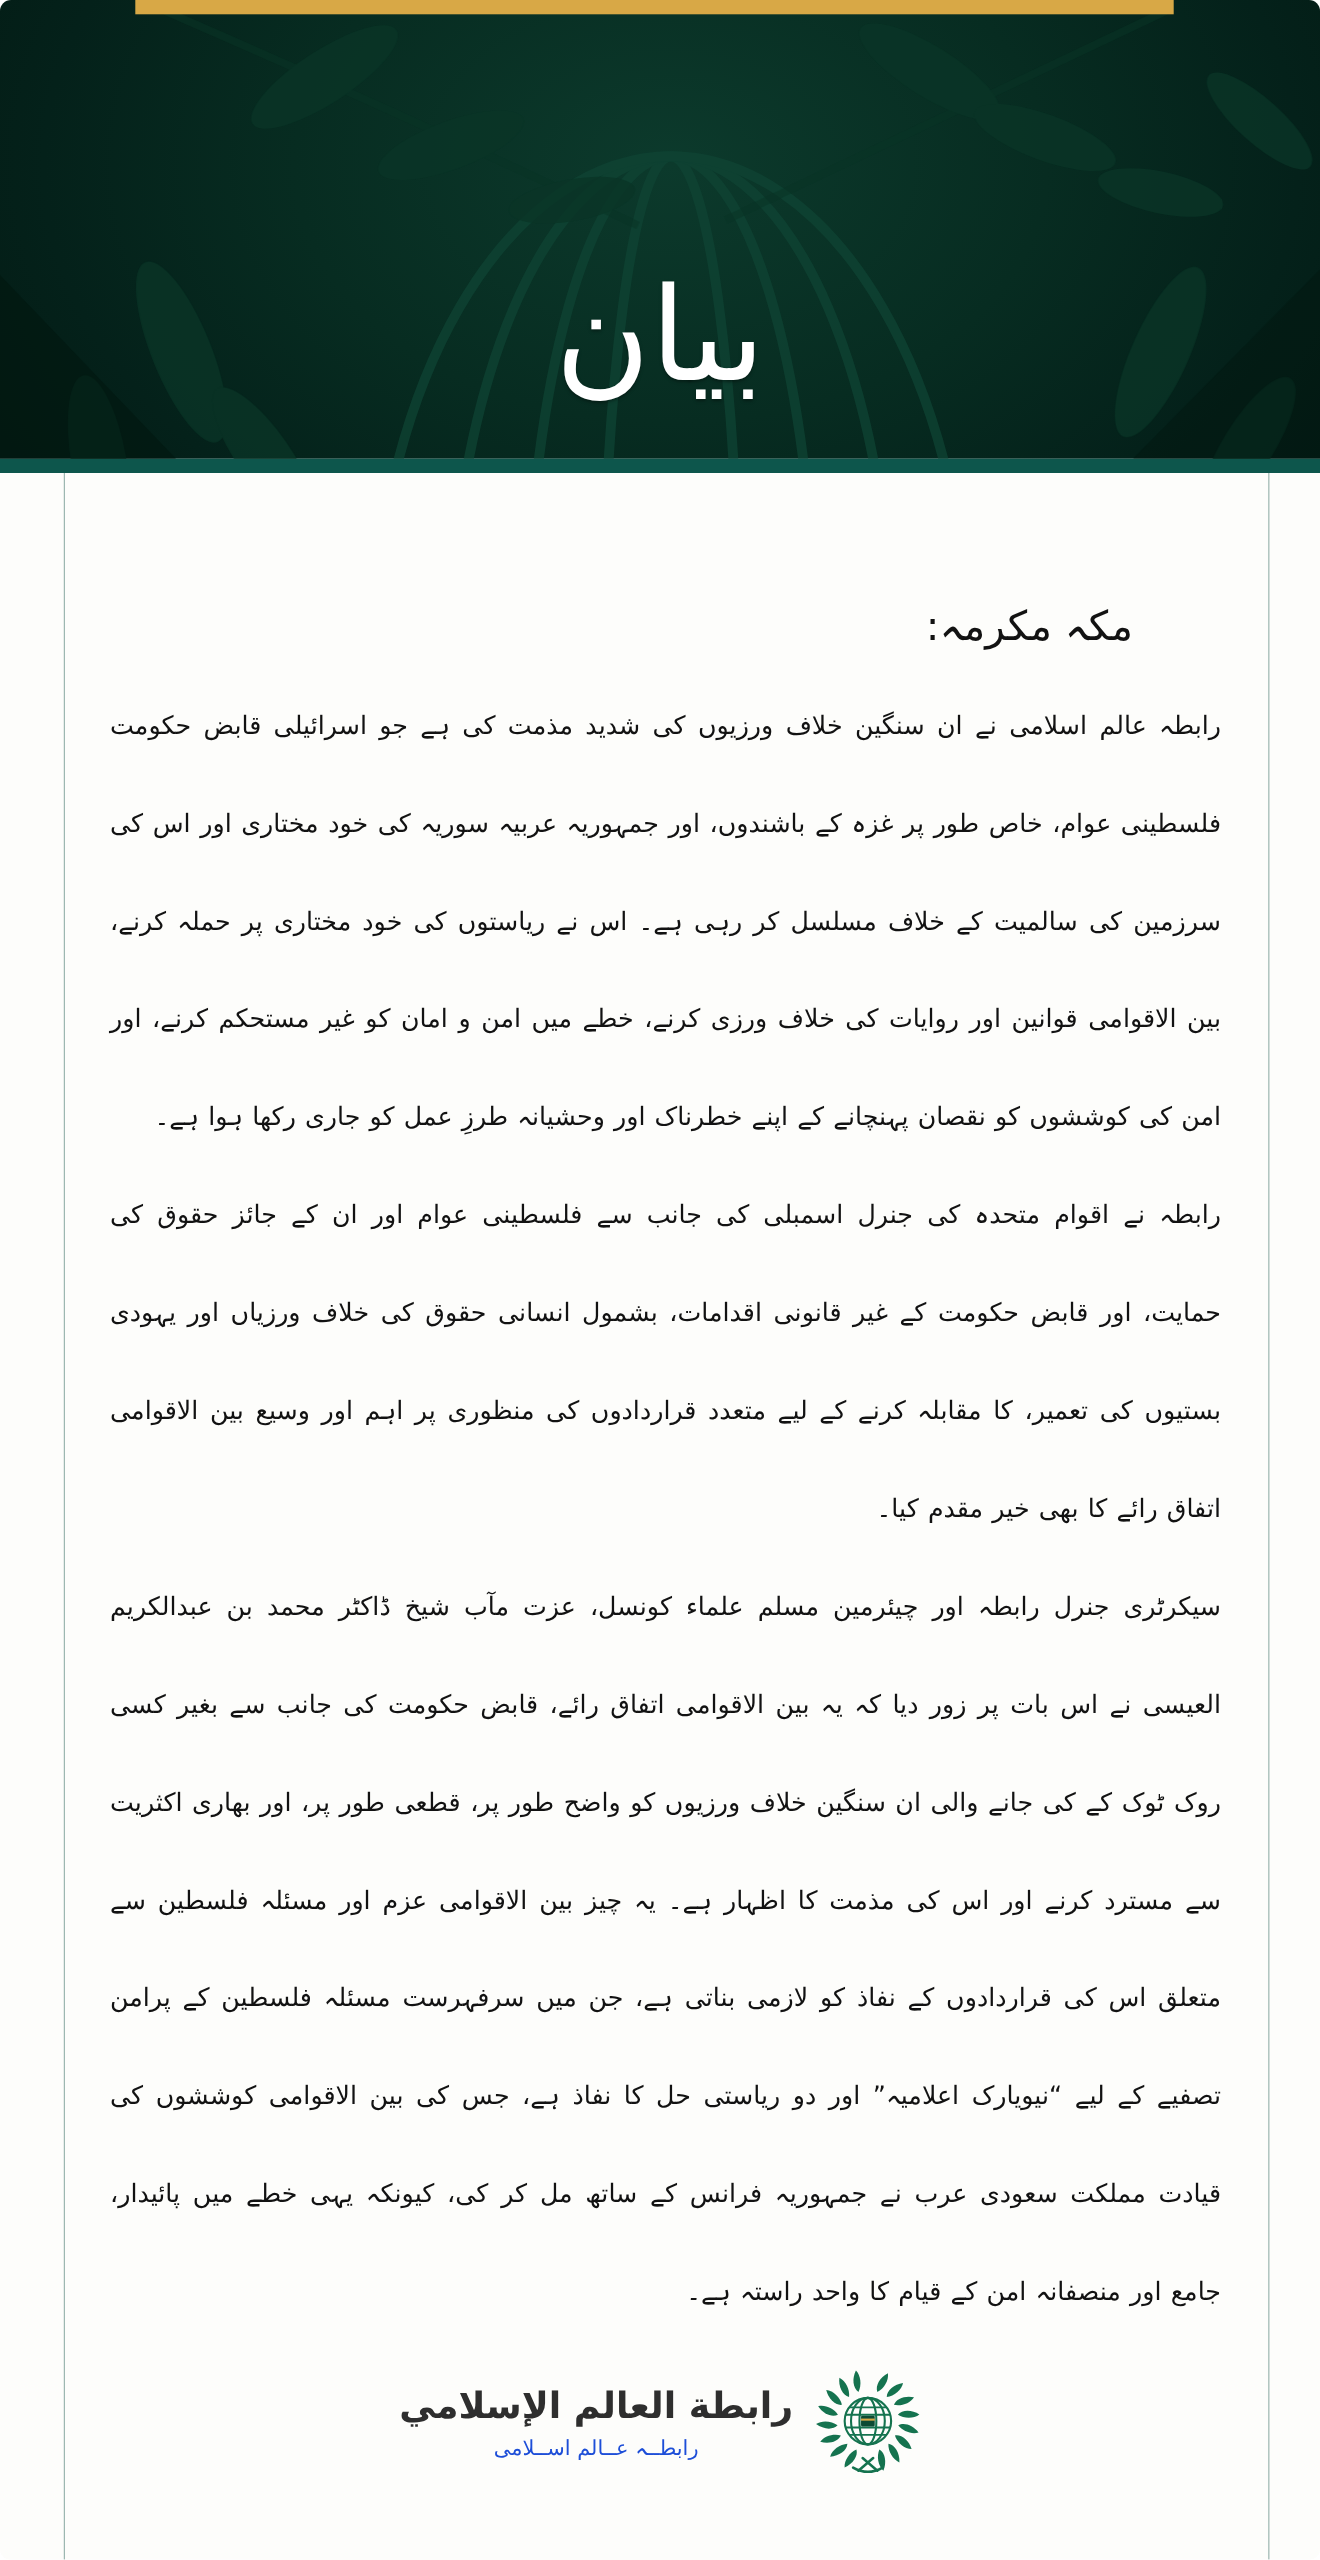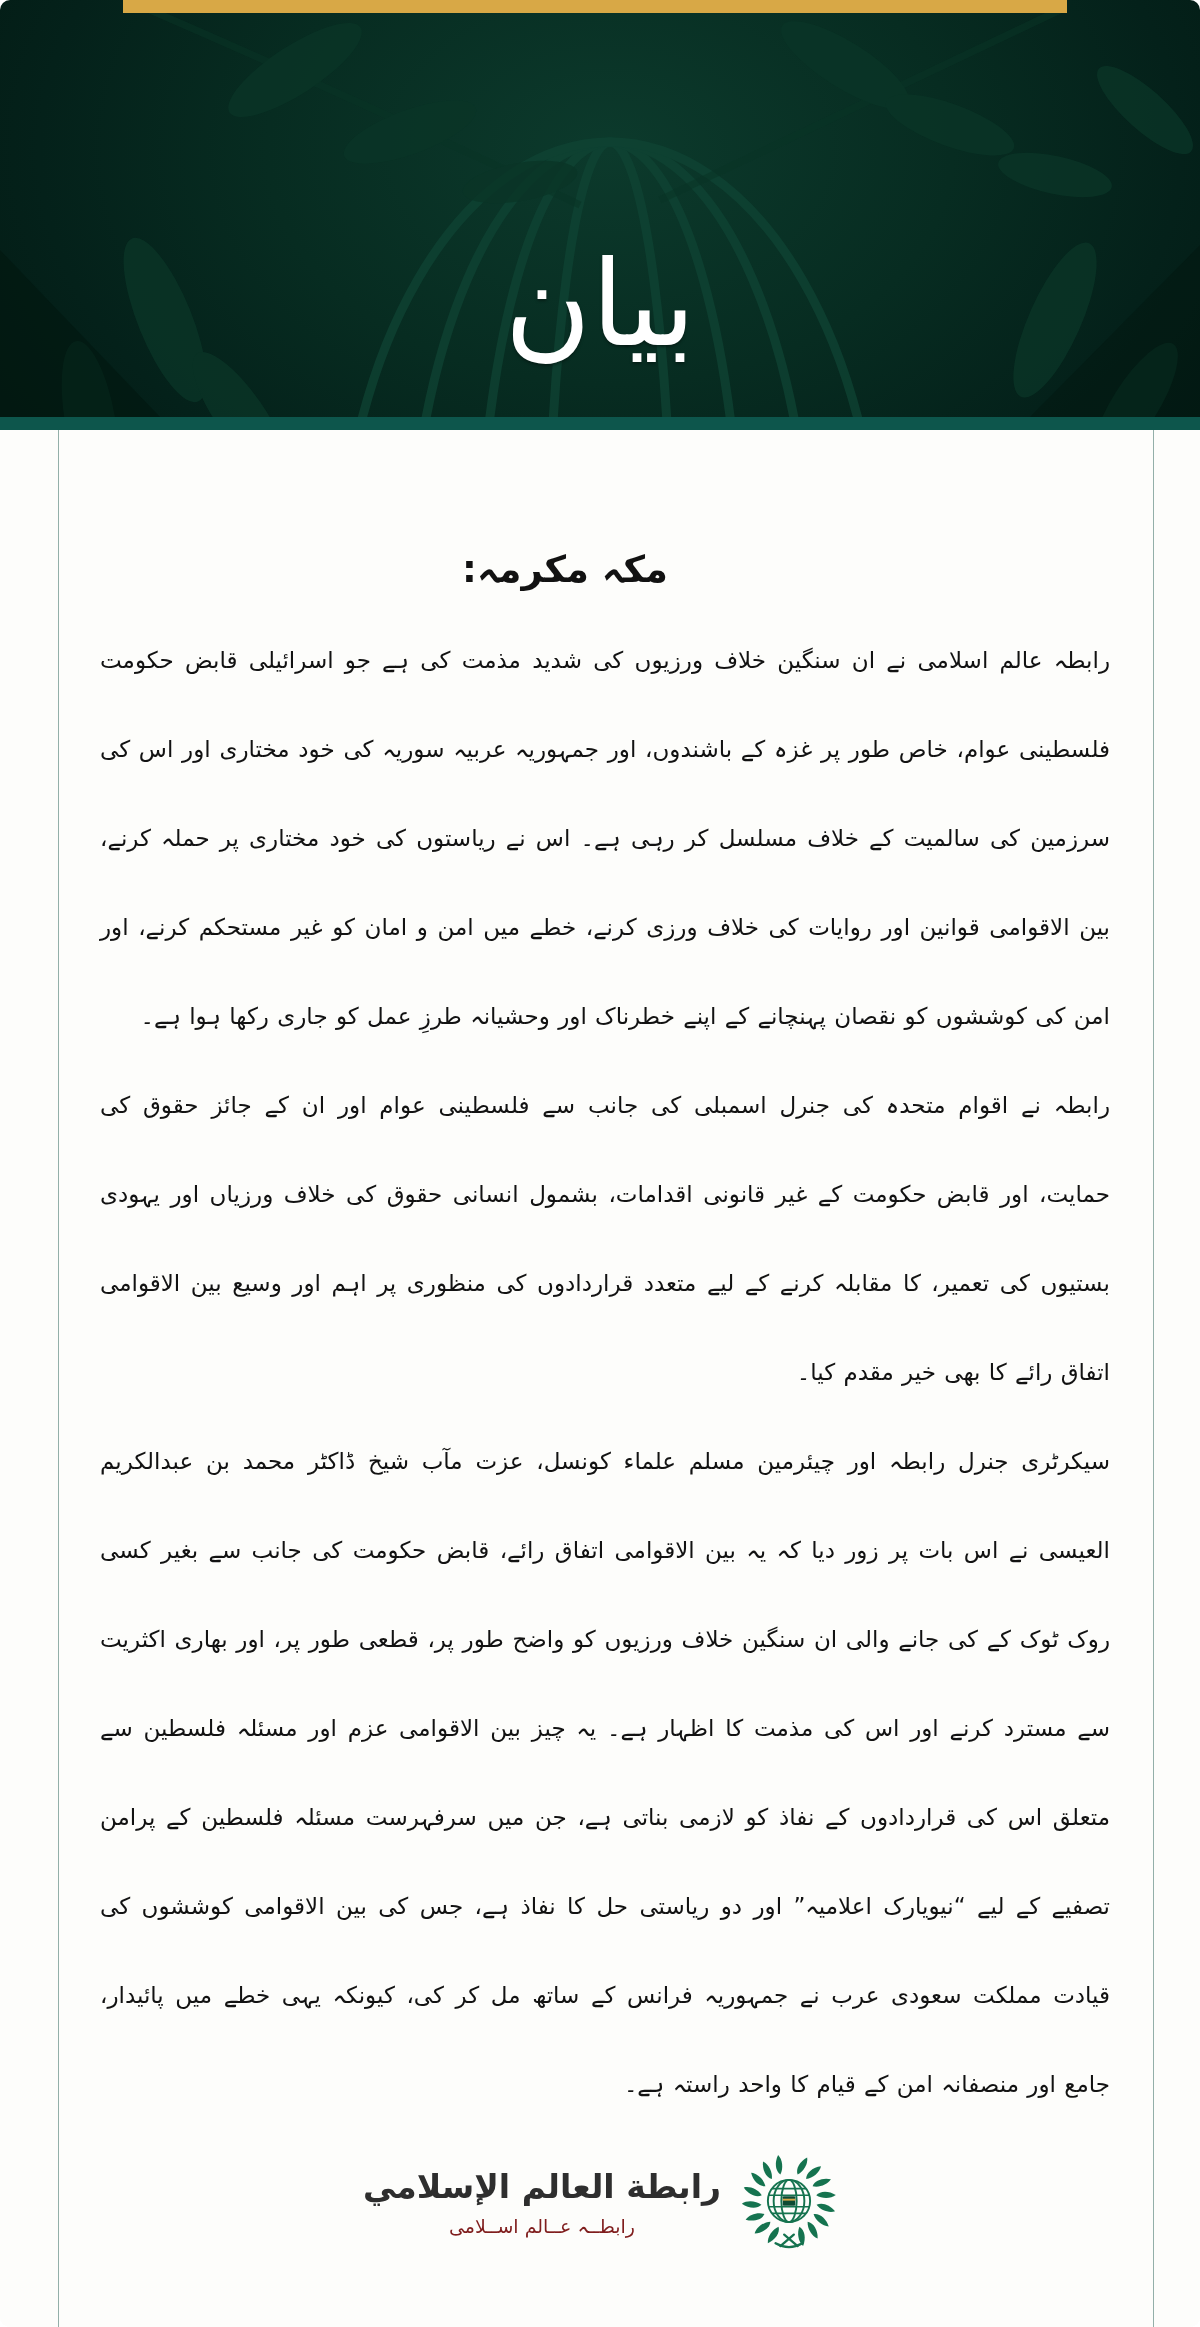--- a/index.html
+++ b/index.html
@@ -32,38 +32,38 @@
     position:absolute; top:430px; left:0; width:1200px; height:1897px;
     background:#fdfdfb;
   }
   .vline { position:absolute; top:0; bottom:0; width:1px; background:#6f948e; opacity:0.75; }
   .vline.left { left:58px; }
   .vline.right { left:1153px; }
 
   .doc { position:absolute; top:0; right:0; left:0; direction:rtl; color:#121212; }
   .location-heading {
     margin:112px 170px 0 100px;
-    text-align:center; font-size:37px; line-height:1.5; font-weight:bold;
+    text-align:right; font-size:37px; line-height:1.5; font-weight:normal;
   }
   .statement-text { margin:18px 90px 0 100px; }
   .statement-text p {
     margin:0; font-size:23px; line-height:89px;
     text-align:justify; text-align-last:right; -moz-text-align-last:right;
     word-spacing:1px;
   }
 
   
   .mwl-logo {
     position:absolute; left:0; bottom:78px; width:1200px;
     display:flex; flex-direction:row; justify-content:center; align-items:center; gap:20px;
     direction:ltr;
   }
   .mwl-text { display:flex; flex-direction:column; align-items:center; direction:rtl; }
   .mwl-calligraphy { font-size:33px; color:#2e2e2e; font-weight:bold; line-height:1.4; }
-  .mwl-wordmark { font-size:19px; color:#7f1d1d; margin-top:4px; line-height:1.3; }
+  .mwl-wordmark { font-size:19px; color:#1d4ed8; margin-top:4px; line-height:1.3; }
 </style>
 </head>
 <body>
 
 <div class="page">
 
   <div class="header">
 
     <svg class="header-art" width="1200" height="417" viewBox="0 0 1200 417">
 

